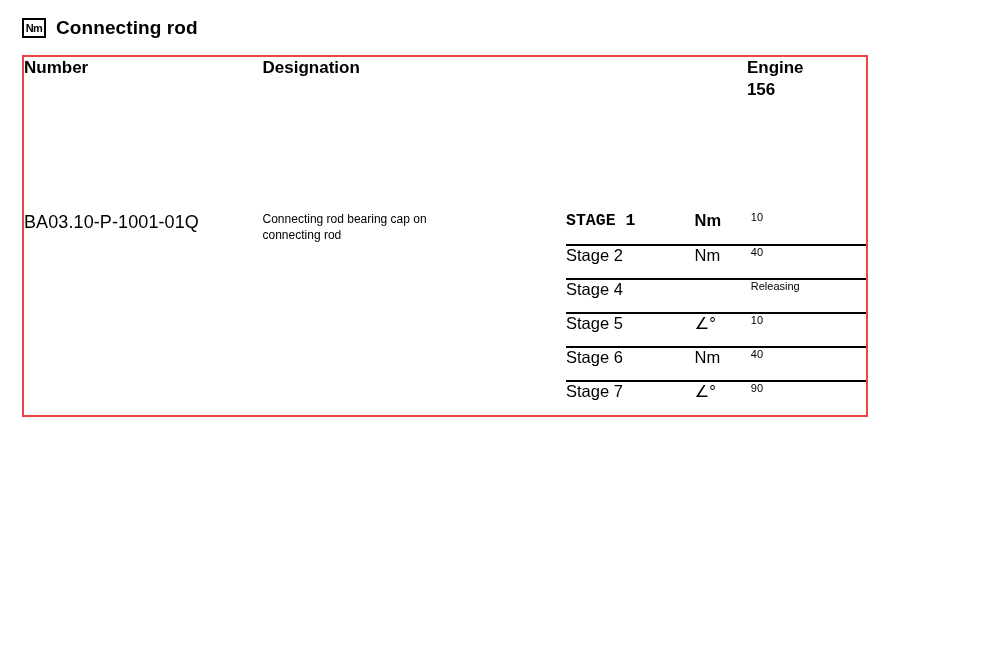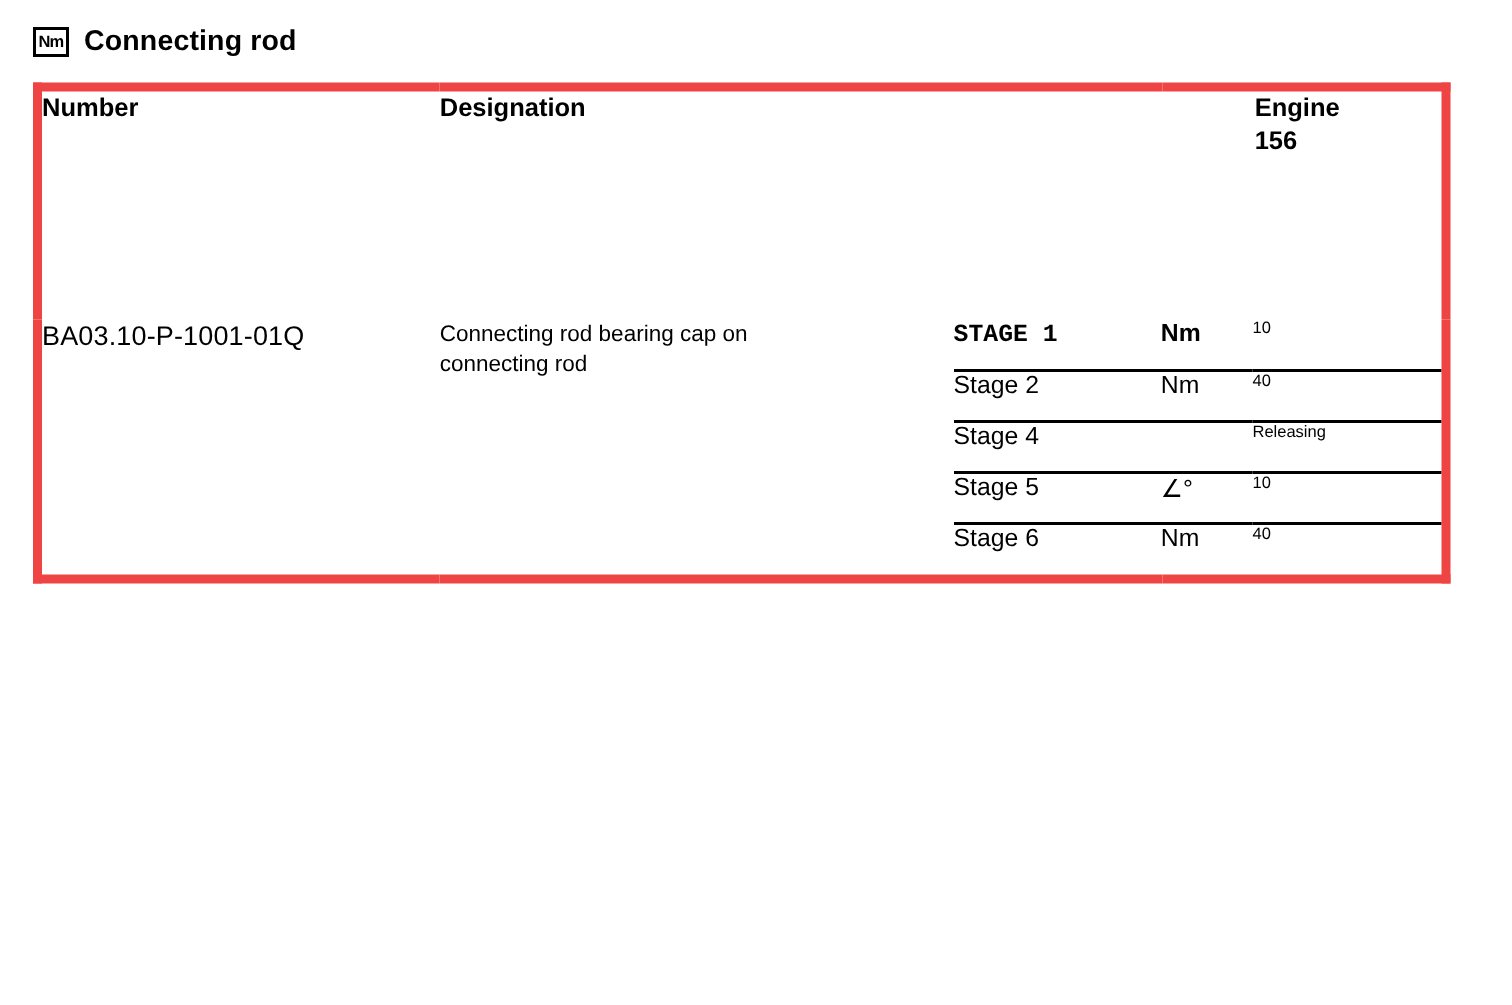--- a/index.html
+++ b/index.html
@@ -51,22 +51,22 @@
     font-weight: bold;
     letter-spacing: 0.1px;
     white-space: nowrap;
   }
 
   
   .torque-table {
     position: absolute;
     left: 22px;
     top: 55px;
-    width: 945px;
-    border: 6px solid #ef4444;
+    width: 846px;
+    border: 2px solid #ef4444;
     box-sizing: border-box;
     border-collapse: collapse;
   }
   .torque-table td, .torque-table th {
     border: 0;
     padding: 0;
     vertical-align: top;
     text-align: left;
   }
 
@@ -96,21 +96,21 @@
     border-right: 2px solid #000;
     padding: 10px 12px 0 12px;
     font-size: 18px;
     line-height: 1.3;
     letter-spacing: 0.1px;
   }
   
   .desig-cell {
     border-right: 2px solid #000;
     padding: 10px 12px 0 12px;
-    font-size: 15px;
+    font-size: 12px;
     line-height: 1.35;
   }
 
   
   .stage-table {
     width: 100%;
     border-collapse: collapse;
   }
   .stage-table td {
     vertical-align: top;
@@ -205,20 +205,25 @@
               <tr class="stage-row-line">
                 <td class="cell-stage">Stage 5</td>
                 <td class="cell-unit">∠°</td>
                 <td class="cell-value">10</td>
               </tr>
               <tr class="stage-row-line">
                 <td class="cell-stage">Stage 6</td>
                 <td class="cell-unit">Nm</td>
                 <td class="cell-value">40</td>
               </tr>
+              <tr class="stage-row-line">
+                <td class="cell-stage">Stage 7</td>
+                <td class="cell-unit">∠°</td>
+                <td class="cell-value">90</td>
+              </tr>
             </tbody>
           </table>
         </td>
       </tr>
     </tbody>
   </table>
 
 </div>
 
 </body></html>

